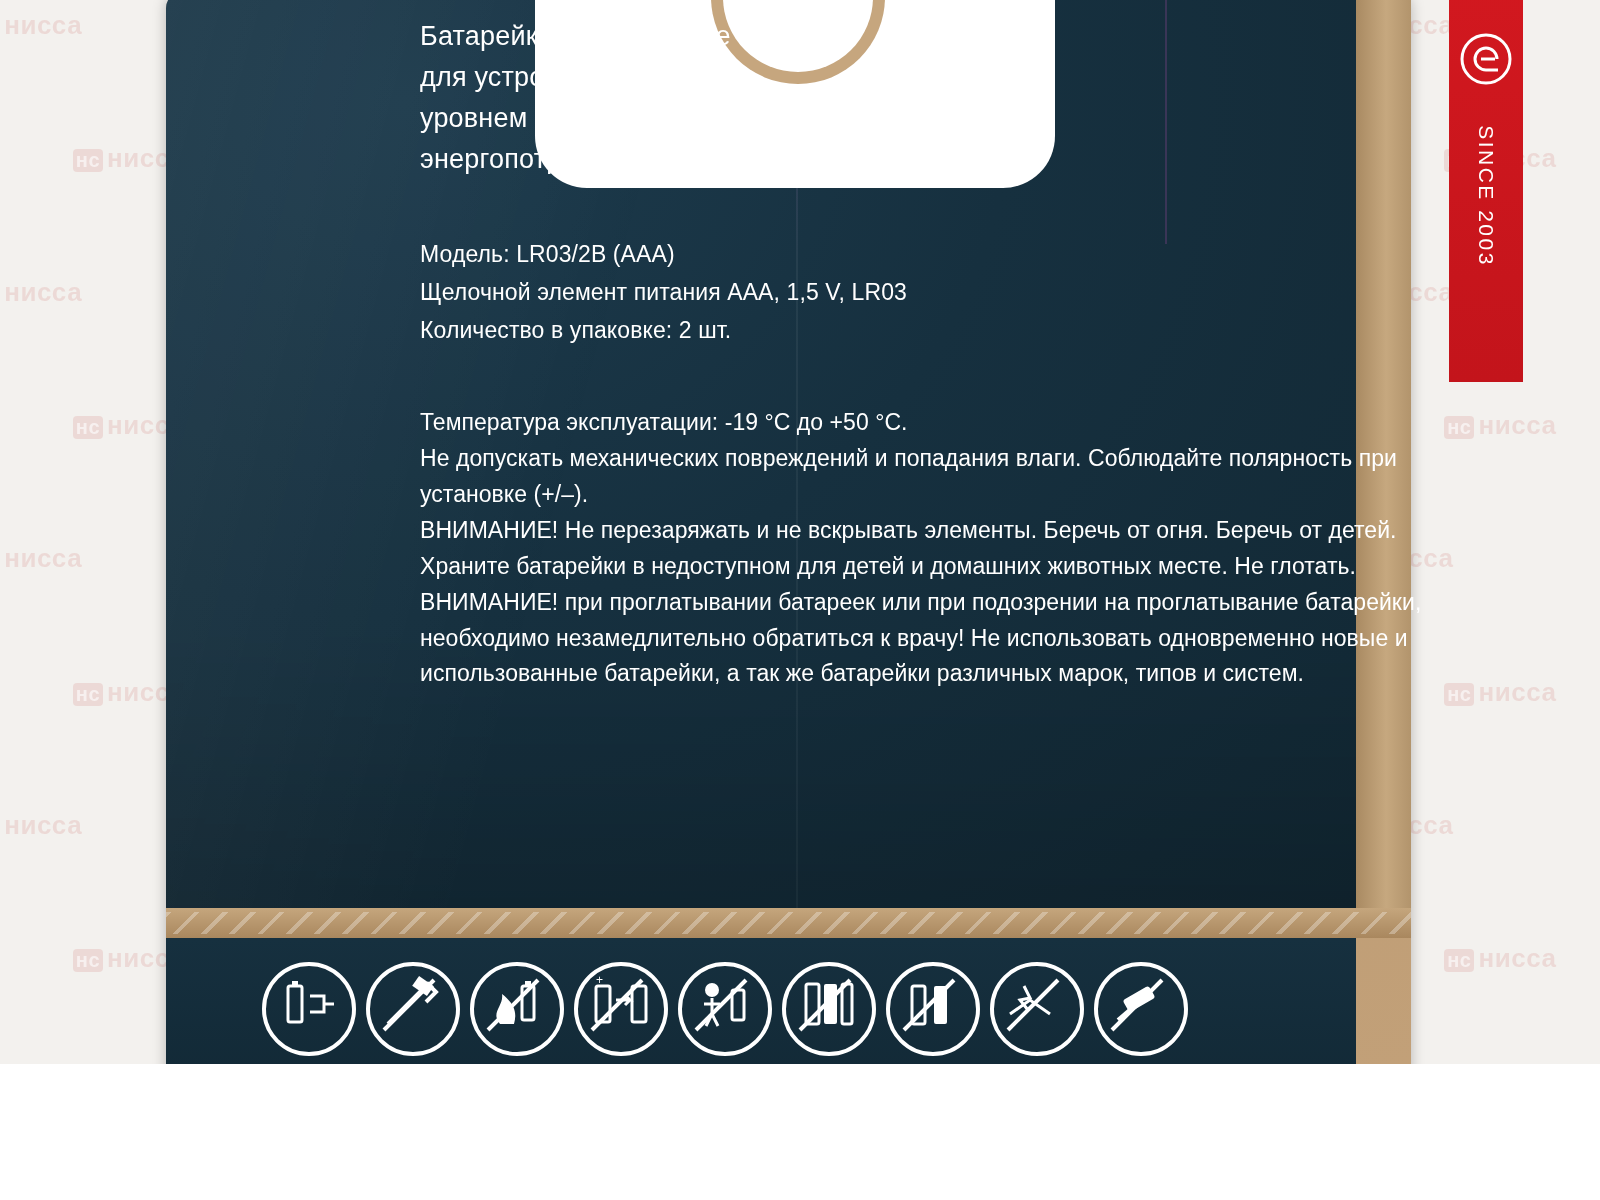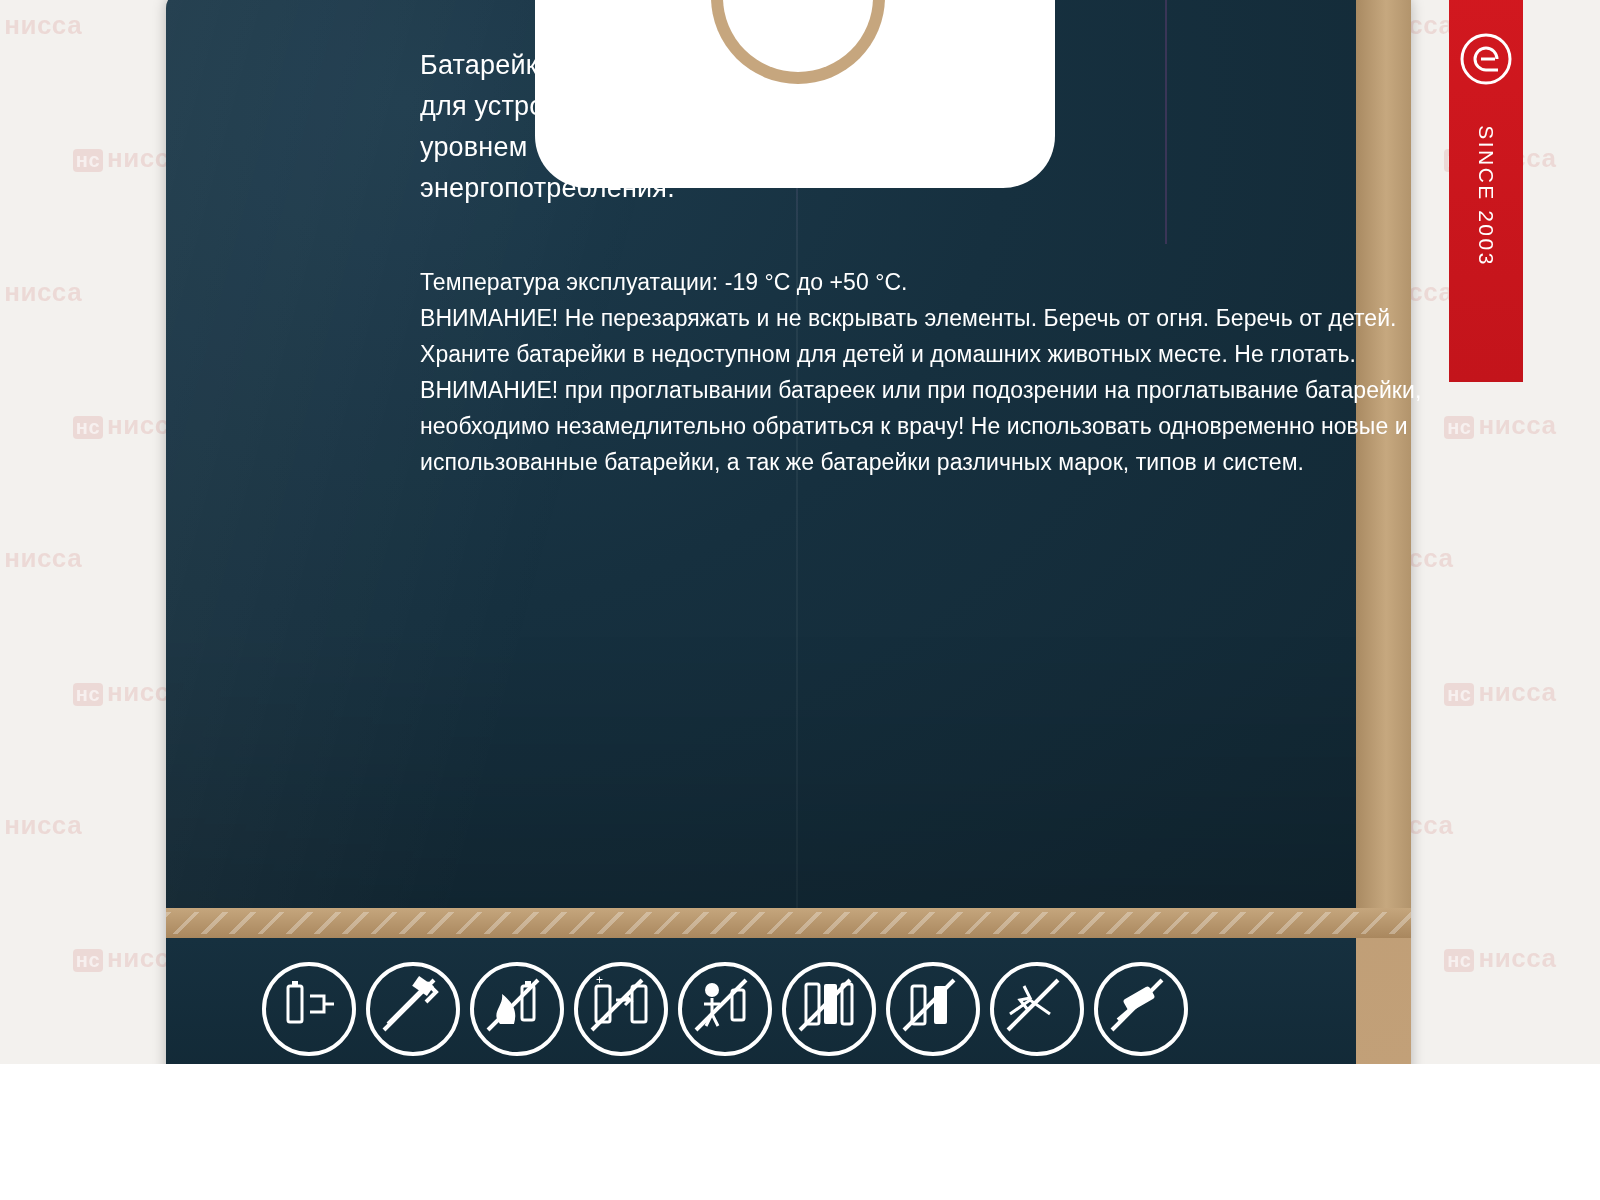--- a/index.html
+++ b/index.html
@@ -156,21 +156,20 @@
     white-space: nowrap;
   }
 
   
   .text-block {
     position: absolute;
     left: 254px;
     top: 24px;
     width: 1020px;
     color: #ffffff;
-    margin-top: 29px;
   }
   .headline {
     font-size: 27px;
     line-height: 1.52;
     width: 330px;
     letter-spacing: 0.2px;
   }
   .model-block {
     margin-top: 56px;
     font-size: 23px;
@@ -377,23 +376,29 @@
           <path d="M40 27 A11 11 0 1 0 29 38 L41 38" fill="none" stroke="#ffffff" stroke-width="3"></path>
           <line x1="24" y1="27" x2="38" y2="27" stroke="#ffffff" stroke-width="3"></line>
         </svg>
       </div>
       <div class="since">SINCE 2003</div>
     </div>
 
     <div class="text-block">
       <div class="headline">Батарейки алкалиновые для устройств с высоким уровнем энергопотребления.</div>
 
+      <div class="model-block">
+        <div>Модель: LR03/2B (AAA)</div>
+        <div>Щелочной элемент питания AAA, 1,5 V, LR03</div>
+        <div>Количество в упаковке: 2 шт.</div>
+      </div>
 
       <div class="warn-block">
         <p>Температура эксплуатации: -19 °C до +50 °C.</p>
+        <p>Не допускать механических повреждений и попадания влаги. Соблюдайте полярность при установке (+/–).</p>
         <p>ВНИМАНИЕ! Не перезаряжать и не вскрывать элементы.  Беречь от огня. Беречь от детей.</p>
         <p>Храните батарейки в недоступном для детей и домашних животных месте. Не глотать.</p>
         <p>ВНИМАНИЕ! при проглатывании батареек или при подозрении на проглатывание батарейки, необходимо незамедлительно обратиться к врачу! Не использовать одновременно новые и использованные батарейки, а так же батарейки различных марок, типов и систем.</p>
       </div>
     </div>
 
     <div class="perf-band" style="top:916px;height:30px;">
       <div class="zigzag" style="top:4px;"></div>
     </div>
 

